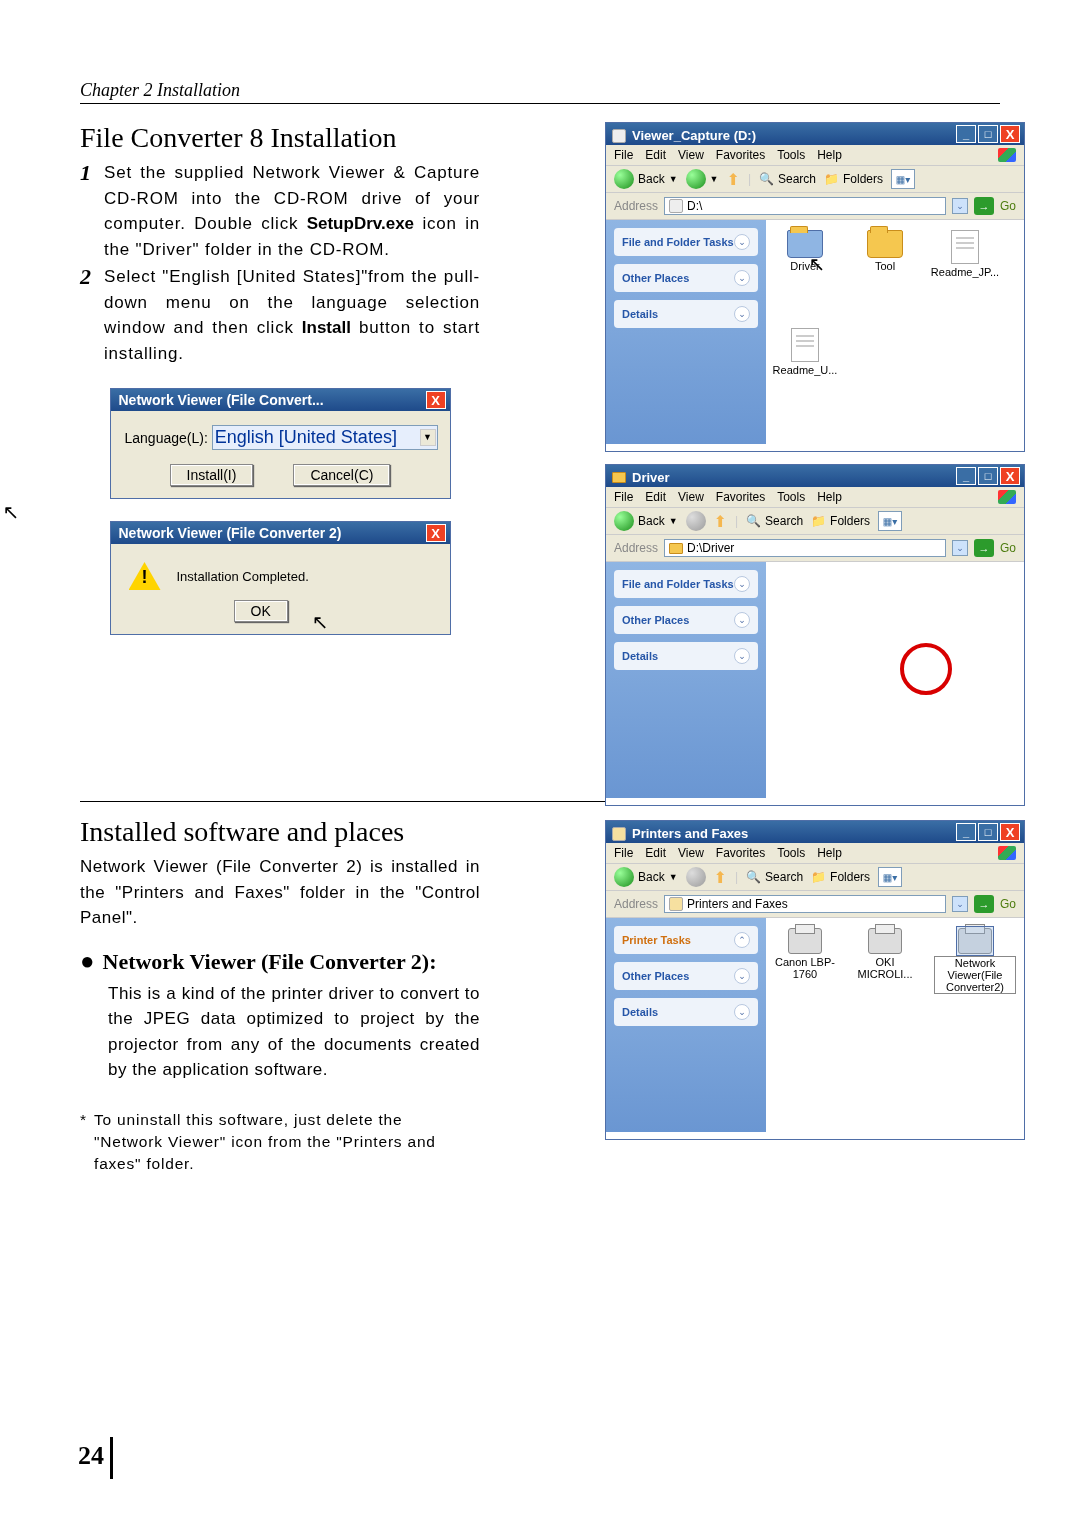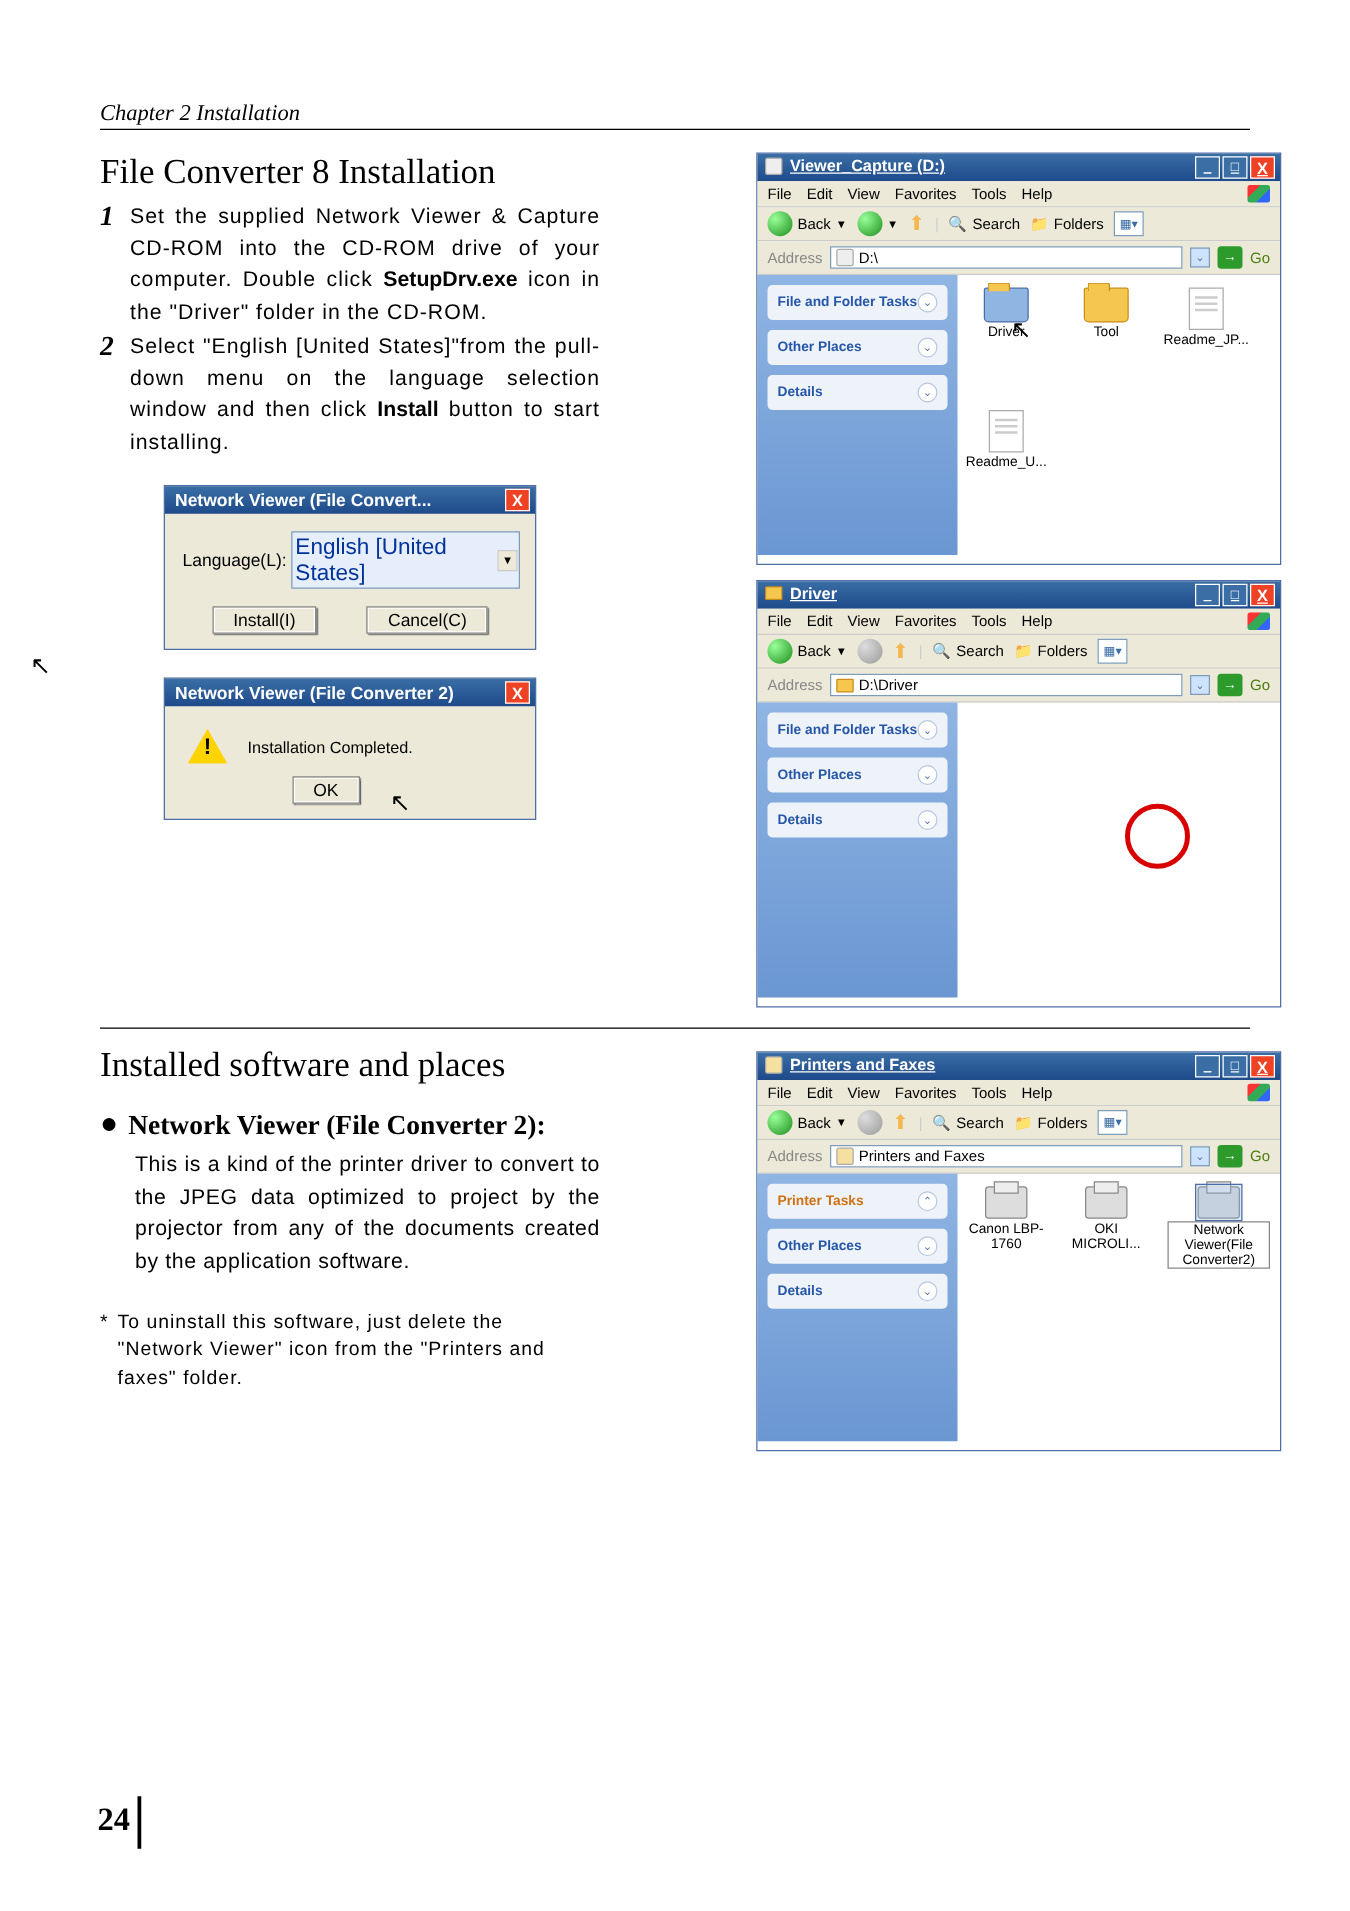--- a/index.html
+++ b/index.html
@@ -50,21 +50,21 @@
     line-height: 1.2;
     width: 18px;
     flex-shrink: 0;
   }
   .step-body { flex: 1; letter-spacing: 0.8px; }
   .monobold { font-weight: bold; font-family: Arial, sans-serif; letter-spacing: 0; }
 
   
   .dialog {
     border: 1px solid #4f6ea7;
-    width: 298px;
+    width: 341px;
     margin: 22px auto 14px;
     font-family: Tahoma, Arial, sans-serif;
     font-size: 13px;
     background: #ece9d8;
   }
   .dlg-title {
     background: linear-gradient(#3a6ea5, #1e4a8a);
     color: #fff;
     font-weight: bold;
     display: flex;
@@ -138,25 +138,24 @@
     background: #fff;
     font-family: Tahoma, Arial, sans-serif;
     font-size: 12px;
   }
   .explorer.e1 { top: 0; right: -25px; height: 330px; }
   .explorer.e2 { top: 342px; right: -25px; height: 342px; }
   .explorer.e3 { top: 772px; right: -25px; width: 420px; height: 320px; }
   .exp-title {
     background: linear-gradient(#3a6ea5, #1e4a8a);
     color: #fff;
-    display: flex; align-items: flex-start; justify-content: space-between;
+    display: flex; align-items: flex-end; justify-content: space-between;
     padding: 2px 4px 2px 6px;
     font-weight: bold;
     font-size: 13px;
-    text-decoration: underline;
   }
   .exp-title-left { display:flex; align-items:center; gap:6px; }
   .disk-icon { width:14px; height:14px; background:#eee; border:1px solid #aaa; display:inline-block; border-radius:2px; }
   .folder-small{ width:14px; height:11px; background:#f5c74f; border:1px solid #c98d1b; display:inline-block; border-radius:1px; }
   .winctrls { display:flex; gap:2px; }
   .winctrls span {
     width:20px; height:18px;
     display:inline-flex; align-items:center; justify-content:center;
     font-weight:bold; font-size:11px; border:1px solid #fff;
     font-family: Arial;
@@ -520,20 +519,21 @@
       <span class="red-circle"></span>
     </div>
 
   </div>
 
   <div style="margin-top:166px;">
     <hr class="rule">
     <div class="columns">
       <div class="leftcol">
         <div class="section-title">Installed software and places</div>
+        <div class="para">Network Viewer (File Converter 2) is installed in the "Printers and Faxes" folder in the "Control Panel".</div>
 
         <div class="bullet">
           <span class="dot">●</span>
             <span>Network Viewer (File Converter 2):</span>
         </div>
         <div class="para indent">This is a kind of the printer driver to convert to the JPEG data optimized to project by the projector from any of the documents created by the application software.</div>
 
         <div class="footnote">
           <span class="star">*</span>
           <span style="letter-spacing:0.8px;">To uninstall this software, just delete the "Network Viewer" icon from the "Printers and faxes" folder.</span>

